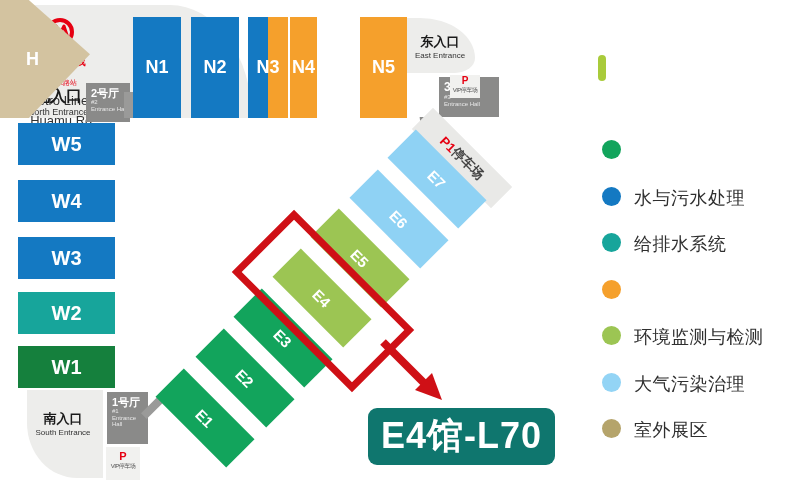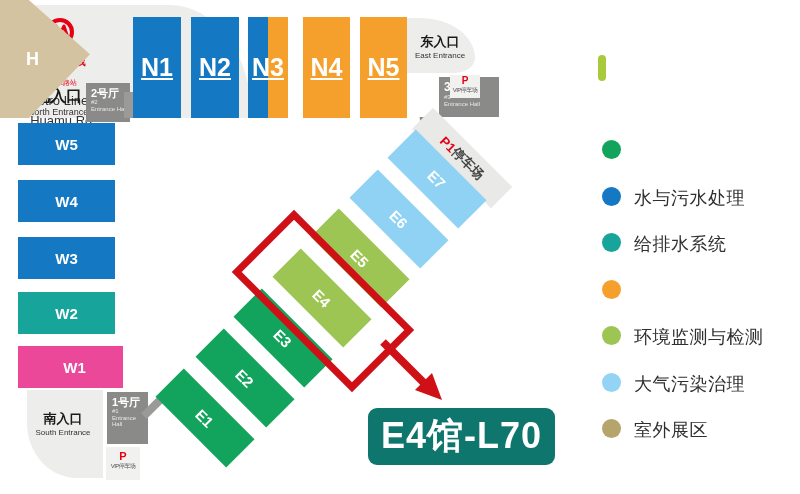--- a/index.html
+++ b/index.html
@@ -52,22 +52,22 @@
   .vip-top .p{font-size:10px;}
   .vip-bottom{left:106px;top:447px;width:34px;height:30px;padding-top:3px;}
   .vip-bottom .p{font-size:11px;}
   .p1-strip{left:406px;top:143px;width:112px;height:30px;background:#e9e9e7;transform:rotate(45deg);
             display:flex;align-items:center;justify-content:center;font-size:13px;}
   .p1-strip .p{color:#e60012;font-weight:bold;}
   .p1-strip .s{color:#444;font-weight:bold;}
   
   .hall{position:absolute;display:flex;align-items:center;justify-content:center;
         color:#fff;font-weight:bold;}
-  .n-hall{width:47px;height:101px;top:17px;font-size:25px;text-decoration:underline;}
-  .w-hall{left:18px;width:97px;height:42px;font-size:15px;}
+  .n-hall{width:47px;height:101px;top:17px;font-size:18px;}
+  .w-hall{left:18px;width:97px;height:42px;font-size:20px;}
   .e-hall{width:100px;height:40px;transform:rotate(45deg);font-size:15px;}
   .n3-half{position:absolute;top:0;height:100%;width:50%;}
   .n3-label{position:relative;z-index:2;}
   .h-hall{left:142px;top:255px;width:90px;height:118px;
           clip-path:polygon(0 0,32% 0,100% 46%,32% 100%,0 100%);
           display:flex;align-items:center;color:#fff;font-weight:bold;font-size:18px;}
   .h-hall span{margin-left:26px;}
   
   .red-box{left:238px;top:257px;width:156px;height:74px;border:7px solid #cf1016;transform:rotate(45deg);}
   .red-label{left:368px;top:408px;width:187px;height:57px;background:#cf1016;border-radius:9px;
@@ -149,40 +149,40 @@
       <span>N1</span>
     </div>
   <div class="hall n-hall" style="left: 191px; width: 48px; background-color: rgb(20, 121, 194);">
       <span>N2</span>
     </div>
   <div class="hall n-hall" style="left:248px;width:40px;">
     <div class="n3-half" style="left: 0px; background-color: rgb(20, 121, 194);"></div>
     <div class="n3-half" style="left: 50%; background-color: rgb(245, 160, 44);"></div>
     <span class="n3-label">N3</span>
   </div>
-  <div class="hall n-hall" style="left: 303px; width: 47px; background-color: rgb(245, 160, 44);">
+  <div class="hall n-hall" style="left: 290px; width: 27px; background-color: rgb(245, 160, 44);">
       <span>N4</span>
     </div>
   <div class="hall n-hall" style="left: 360px; width: 47px; background-color: rgb(245, 160, 44);">
       <span>N5</span>
     </div>
 
   <div class="hall w-hall" style="top: 123px; background-color: rgb(20, 121, 194);">
       <span>W5</span>
     </div>
   <div class="hall w-hall" style="top: 180px; background-color: rgb(20, 121, 194);">
       <span>W4</span>
     </div>
   <div class="hall w-hall" style="top: 237px; background-color: rgb(20, 121, 194);">
       <span>W3</span>
     </div>
   <div class="hall w-hall" style="top: 292px; background-color: rgb(23, 165, 155);">
       <span>W2</span>
     </div>
-  <div class="hall w-hall" style="top: 346px; background-color: #ec4899; padding-left: 8px;">
+  <div class="hall w-hall" style="top: 346px; background-color: #15803d;">
       <span>W1</span>
     </div>
 
   <div class="h-hall" style="background-color: rgb(211, 195, 160);">
     <span>H</span>
   </div>
 
   <div class="hall e-hall" style="left: 155px; top: 398px; background-color: rgb(18, 164, 92);">
       <span>E1</span>
     </div>

